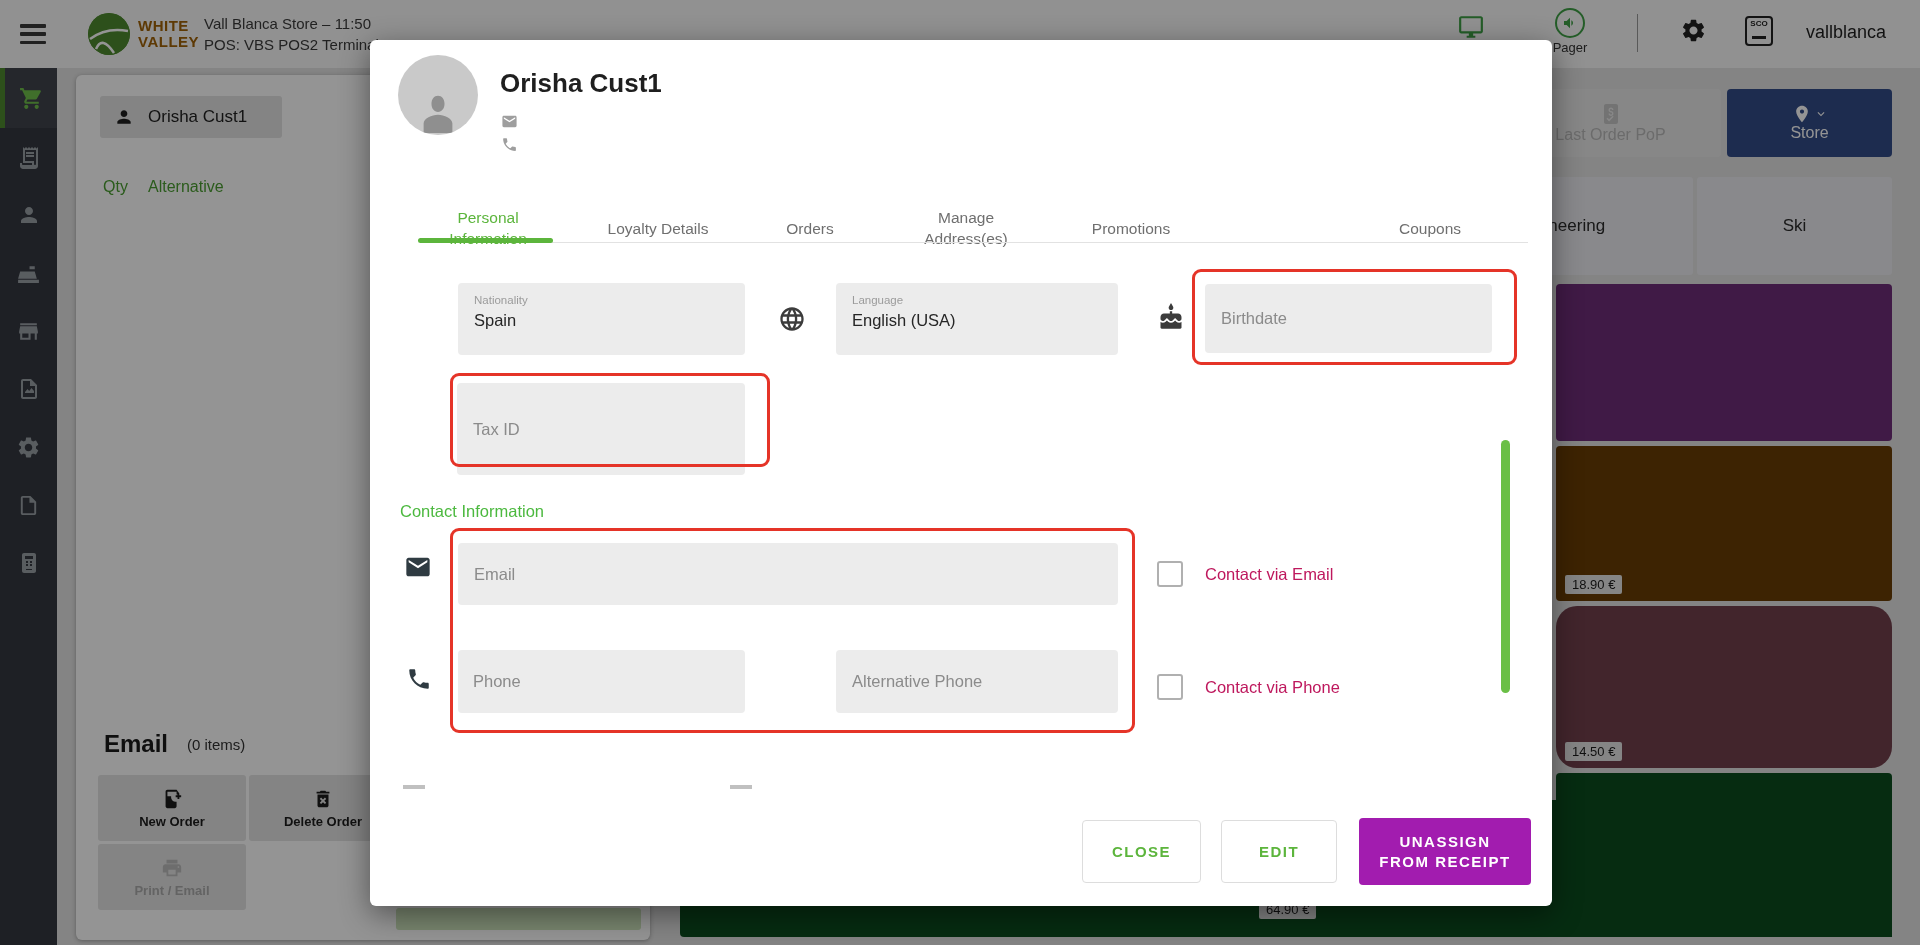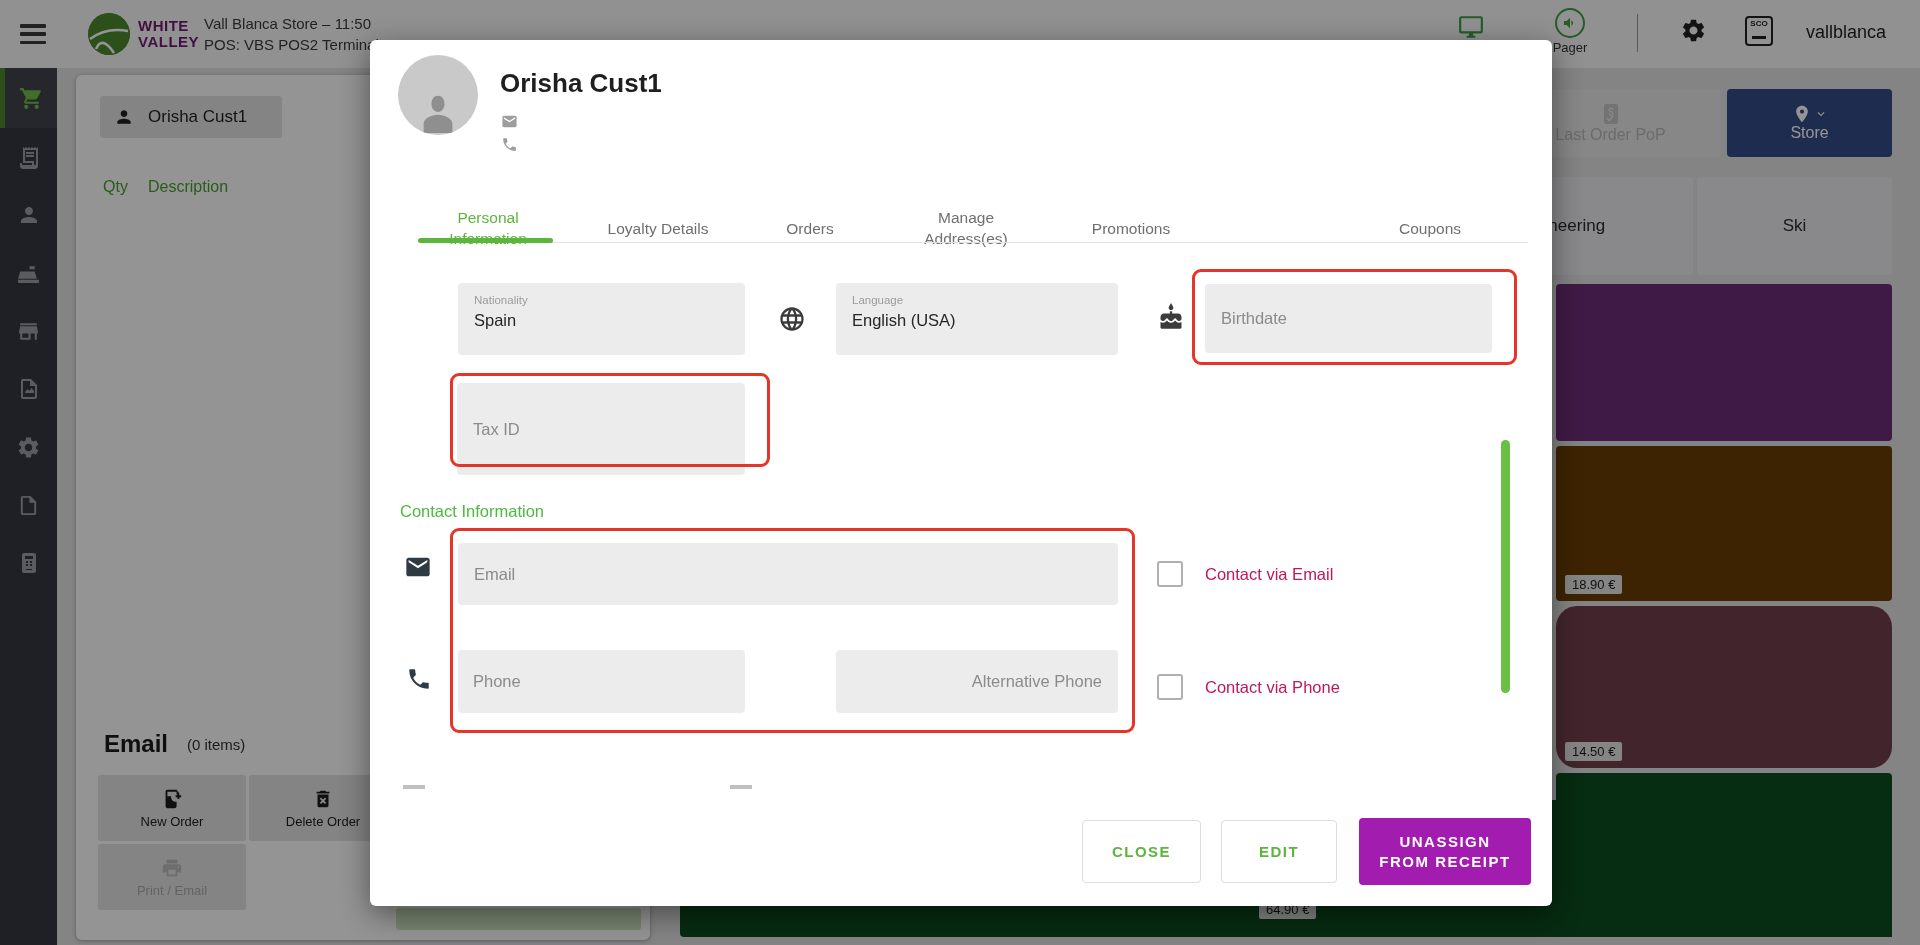--- a/index.html
+++ b/index.html
@@ -7,21 +7,21 @@
   body { font-family:"Liberation Sans", sans-serif; background:#e3e3e3; position:relative; }
   .abs { position:absolute; }
   svg { display:block; }
 
   
   .header { left:0; top:0; width:1920px; height:68px; background:#fafafa; z-index:10; }
   .hamburger { left:20px; top:24px; width:26px; height:20px; display:flex; flex-direction:column; justify-content:space-between; cursor:pointer; }
   .hamburger div { height:3.5px; background:#3a3a3a; border-radius:1px; }
   .logo-circle { left:88px; top:13px; width:42px; height:42px; border-radius:50%; background:#4e8b2f; overflow:hidden; }
   .logo-circle svg { width:42px; height:42px; }
-  .brand { left:138px; top:18px; color:#701a75; font-weight:bold; font-size:15px; line-height:16px; letter-spacing:.5px; }
+  .brand { left:138px; top:18px; color:#a16207; font-weight:bold; font-size:15px; line-height:16px; letter-spacing:.5px; }
   .store-info { left:204px; top:13px; color:#3c3c3c; font-size:15px; line-height:21px; }
   .hdr-icon-green { color:#3fa046; }
   .hdr-icon-dark { color:#212121; }
   .pager-wrap { left:1548px; top:8px; width:44px; text-align:center; color:#333; font-size:13px; }
   .pager-ring { width:30px; height:30px; border:2px solid #3fa046; border-radius:50%; margin:0 auto 2px; display:flex; align-items:center; justify-content:center; color:#3fa046; }
   .hdr-divider { left:1637px; top:14px; width:1px; height:38px; background:#9a9a9a; }
   .sco-box { left:1745px; top:16px; width:28px; height:30px; border:2.5px solid #212121; border-radius:4px; text-align:center; }
   .sco-box .sco-t { font-size:8px; font-weight:bold; color:#212121; line-height:11px; letter-spacing:0; }
   .sco-box .sco-b { width:14px; height:3px; background:#212121; margin:7px auto 0; }
   .username { left:1806px; top:22px; font-size:18px; color:#1f1f1f; }
@@ -30,21 +30,21 @@
   .sidebar { left:0; top:68px; width:57px; height:877px; background:#343840; z-index:10; }
   .side-item { width:57px; height:58px; display:flex; align-items:center; justify-content:center; color:#9aa0a6; cursor:pointer; }
   .side-item.active { background:#40444d; border-left:5px solid #4e8b2f; color:#6fbf4a; height:60px; }
 
   
   .order-panel { left:76px; top:75px; width:574px; height:865px; background:#ffffff; border-radius:6px; box-shadow:0 1px 4px rgba(0,0,0,.3); z-index:11; }
   .cust-chip { left:24px; top:21px; width:182px; height:42px; background:#e3e3e3; border-radius:3px; display:flex; align-items:center; padding-left:14px; gap:14px; color:#1f1f1f; font-size:17px; cursor:pointer; }
   .col-head { top:103px; color:#4a9e31; font-size:16px; }
   .total-label { left:28px; top:655px; font-size:24px; font-weight:bold; color:#1a1a1a; }
   .items-count { left:111px; top:661px; font-size:15px; color:#333; }
-  .btn-grid { left:22px; top:700px; display:grid; grid-template-columns:148px 148px 148px; grid-auto-rows:66px; gap:3px; }
+  .btn-grid { left:22px; top:700px; display:grid; grid-template-columns:148px 148px 148px; grid-auto-rows:66px; gap:3px;font-weight:bold; }
   .pos-btn { background:#e4e4e4; border-radius:3px; display:flex; flex-direction:column; align-items:center; justify-content:center; gap:4px; font-size:13px; color:#1d1d1d; cursor:pointer; }
   .pos-btn svg { color:#1d1d1d; }
   .pos-btn.disabled { color:#ababab; }
   .pos-btn.disabled svg { color:#bcbcbc; }
   .pay-strip { left:320px; top:833px; width:245px; height:22px; background:#cfe5bd; border-radius:3px; }
 
   
   .tile { position:absolute; border-radius:4px; cursor:pointer; }
   .btn-lastpop { left:1500px; top:89px; width:221px; height:68px; background:#e9e9e9; display:flex; flex-direction:column; align-items:center; justify-content:center; color:#b9b9b9; font-size:16px; }
   .btn-store { left:1727px; top:89px; width:165px; height:68px; background:#334c88; display:flex; flex-direction:column; align-items:center; justify-content:center; color:#fff; font-size:16px; }
@@ -179,21 +179,21 @@
 </div>
 
 <div class="abs order-panel">
   <div class="abs cust-chip">
     <svg width="20" height="20" viewBox="0 0 24 24" fill="#1f1f1f">
         <path d="M12 12c2.21 0 4-1.79 4-4s-1.79-4-4-4-4 1.79-4 4 1.79 4 4 4zm0 2c-2.67 0-8 1.34-8 4v2h16v-2c0-2.66-5.33-4-8-4z"></path>
       </svg>
     <span>Orisha Cust1</span>
   </div>
   <div class="abs col-head" style="left:27px;">Qty</div>
-  <div class="abs col-head" style="left:72px;">Description</div>
+  <div class="abs col-head" style="left:72px;">Alternative</div>
   <div class="abs total-label">Email</div>
   <div class="abs items-count">(0 items)</div>
   <div class="abs btn-grid">
     <div class="pos-btn">
       <svg width="22" height="22" viewBox="0 0 24 24" fill="currentColor">
           <path d="M17 2H7C5.9 2 5 2.9 5 4v13h2V4h10v3h3l-0-1-3-4zm-2 7H5c0 0 0 0 0 0v11c0 1.1.9 2 2 2h8c1.1 0 2-.9 2-2v-5.1c-.3.1-.7.1-1 .1-2.8 0-5-2.2-5-5 0-.3 0-.7.1-1H15zm7-1h-2V6h-2v2h-2v2h2v2h2v-2h2V8z"></path>
         </svg>
       <span>New Order</span>
     </div>
     <div class="pos-btn">
@@ -326,21 +326,21 @@
   <div class="cb-label" style="left:835px;top:525px;">Contact via Email</div>
 
   <div class="form-icon" style="left:36px;top:626px;color:#2f3b42;">
     <svg width="26" height="26" viewBox="0 0 24 24" fill="currentColor">
         <path d="M6.62 10.79c1.44 2.83 3.76 5.14 6.59 6.59l2.2-2.2c.27-.27.67-.36 1.02-.24 1.12.37 2.33.57 3.57.57.55 0 1 .45 1 1V20c0 .55-.45 1-1 1-9.39 0-17-7.61-17-17 0-.55.45-1 1-1h3.5c.55 0 1 .45 1 1 0 1.25.2 2.45.57 3.57.11.35.03.74-.25 1.02l-2.2 2.2z"></path>
       </svg>
   </div>
   <div class="field empty" style="left:88px;top:610px;width:287px;height:63px;padding-left:15px;">
     <div class="fplaceholder">Phone</div>
   </div>
-  <div class="field empty" style="left:466px;top:610px;width:282px;height:63px;justify-content:flex-end;">
+  <div class="field empty" style="left:466px;top:610px;width:282px;height:63px;">
     <div class="fplaceholder">Alternative Phone</div>
   </div>
   <div class="checkbox" style="left:787px;top:634px;"></div>
   <div class="cb-label" style="left:835px;top:638px;">Contact via Phone</div>
 
   <div class="annotation" style="left:80px;top:488px;width:685px;height:205px;"></div>
 
   <div class="dash" style="left:33px;top:745px;"></div>
   <div class="dash" style="left:360px;top:745px;"></div>
 

